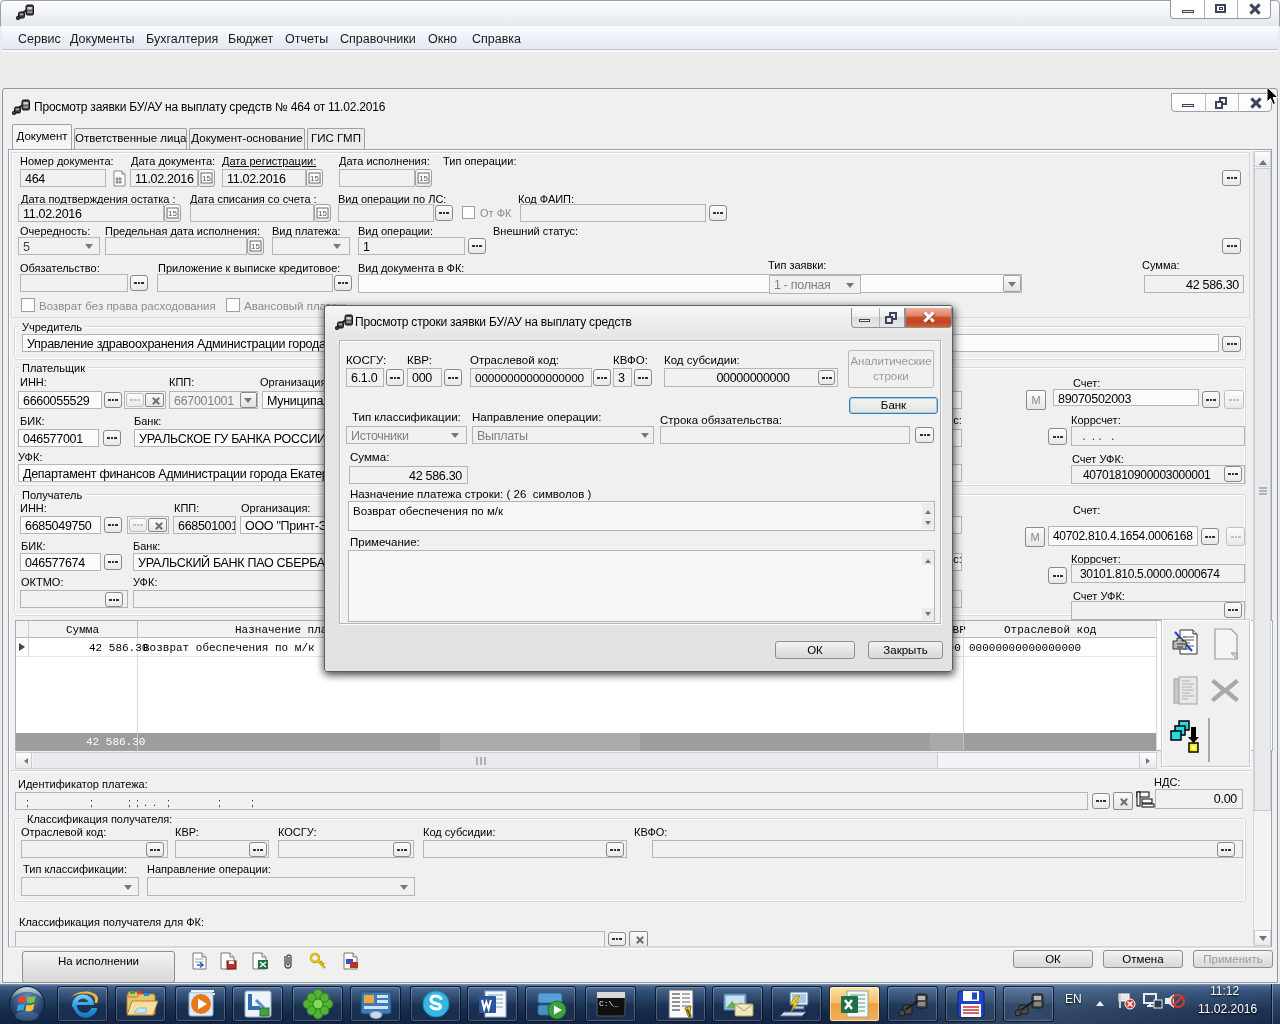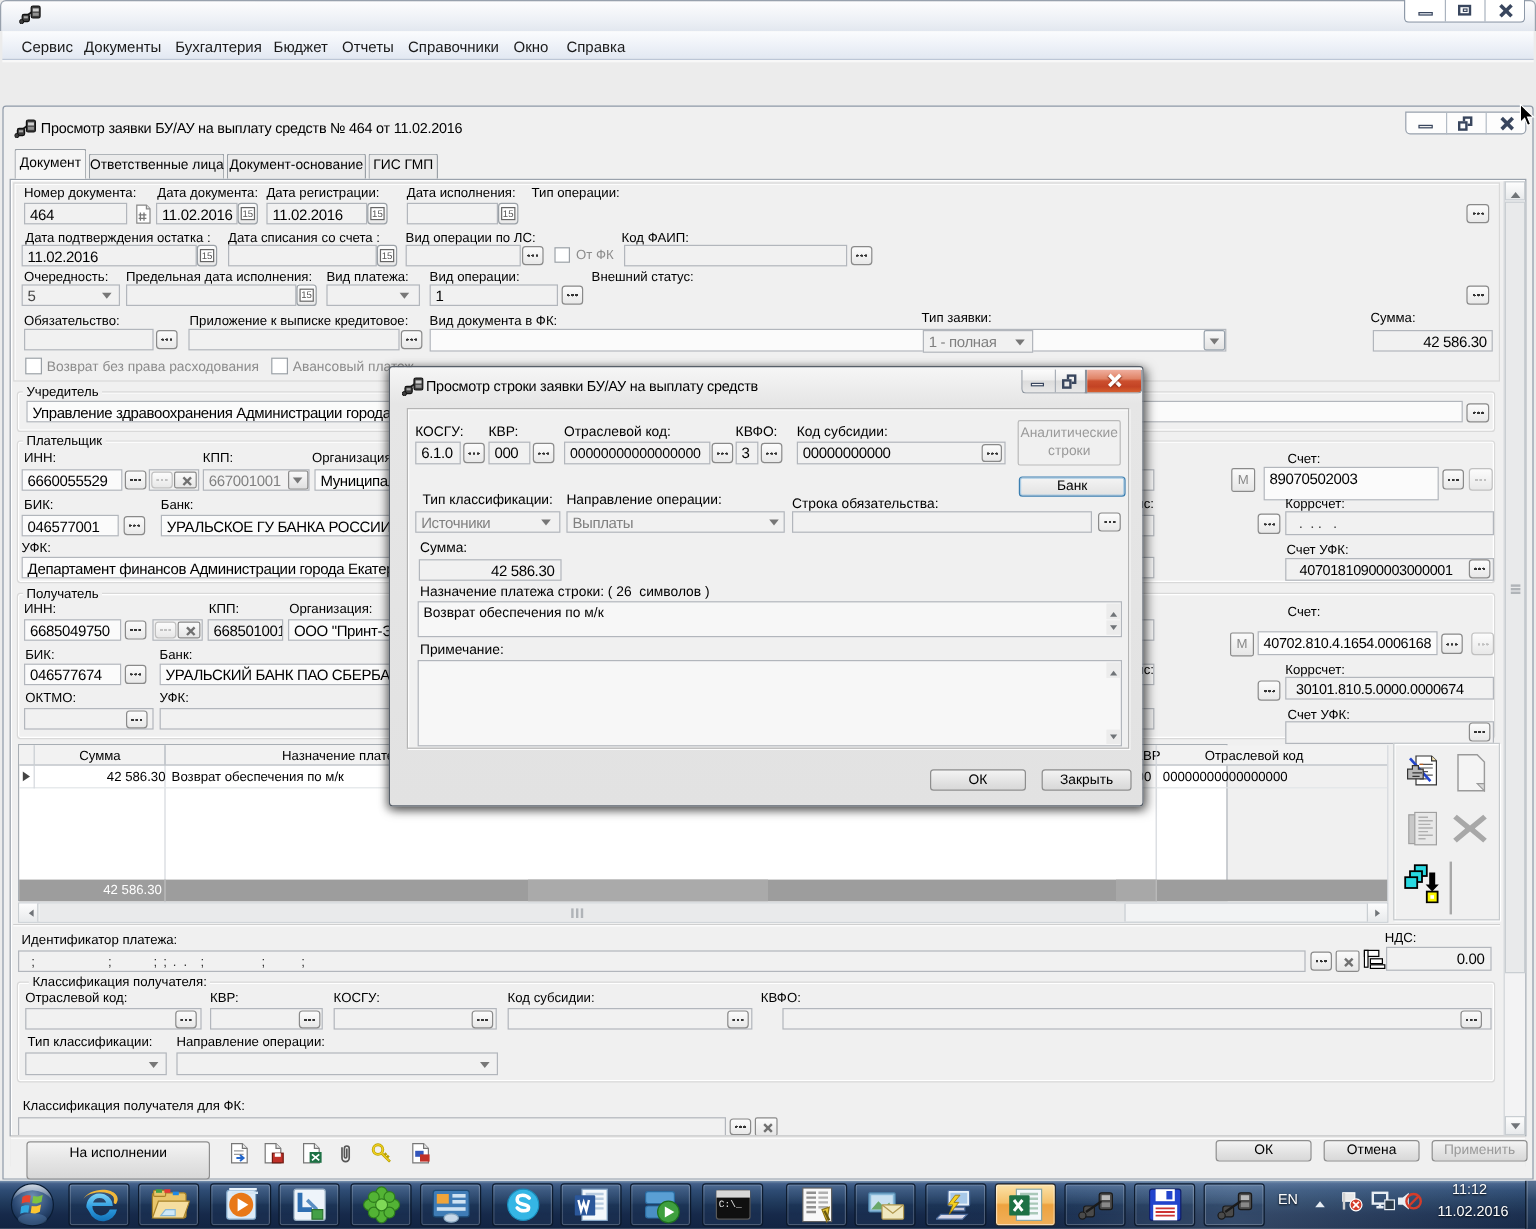--- a/index.html
+++ b/index.html
@@ -123,21 +123,21 @@
 
 <div class="abs" style="left:8px;top:149px;width:1264px;height:798px;border:1px solid #9aa2ac;
    background:#f0f0f0;box-shadow:inset 1px 1px 0 #ffffff;z-index:2;" id="content"></div>
 
 <div class="abs" style="left:0;top:0;width:1280px;height:984px;z-index:3;" id="form">
 
   <div class="abs" style="left:11px;top:152px;width:1239px;height:166px;border:1px solid #d9d9d9;box-shadow:inset 1px 1px 0 #fff;"></div>
 
   <div class="lb" style="left:20px;top:155px;">Номер документа:</div>
   <div class="lb" style="left:131px;top:155px;">Дата документа:</div>
-  <div class="lb" style="left:222px;top:155px;">Дата регистрации:</div>
+  <div class="lb" style="left:222px;top:155px;text-decoration:underline;">Дата регистрации:</div>
   <div class="lb" style="left:339px;top:155px;">Дата исполнения:</div>
   <div class="lb" style="left:443px;top:155px;">Тип операции:</div>
   <div class="fl flg" style="left:20px;top:169px;width:86px;height:18px;">464</div>
   <div class="abs" id="icon-num" style="left:111px;top:170px;width:16px;height:17px;"><svg width="16" height="17" viewBox="0 0 16 17">
         <path d="M3,1 h8 l3,3 v12 h-11 Z" fill="#fff" stroke="#888"></path>
         <path d="M11,1 v3 h3" fill="#e0e0e0" stroke="#888"></path>
         <path d="M6,7 v7 M9,7 v7 M4.5,9 h6.5 M4.5,12 h6.5" stroke="#777" stroke-width="1.1"></path>
       </svg></div>
   <div class="fl flg" style="left:130px;top:169px;width:68px;height:18px;">11.02.2016</div>
   <div class="b15" style="left:198px;top:169px;width:17px;height:18px;"></div>
@@ -223,21 +223,21 @@
   <div class="lb" style="left:20px;top:415px;">БИК:</div>
   <div class="lb" style="left:134px;top:415px;">Банк:</div>
   <div class="fl" style="left:18px;top:429px;width:81px;height:18px;background:#fbfbfb;">046577001</div>
   <div class="b3" style="left:103px;top:430px;width:18px;height:16px;"></div>
   <div class="fl" style="left:134px;top:429px;width:828px;height:18px;background:#fbfbfb;">УРАЛЬСКОЕ ГУ БАНКА РОССИИ Г ЕКАТЕРИНБУРГ</div>
   <div class="lb" style="left:18px;top:451px;">УФК:</div>
   <div class="fl" style="left:18px;top:464px;width:944px;height:18px;background:#fbfbfb;">Департамент финансов Администрации города Екатеринбурга (Управление здравоохранения Администрации города Екатеринбурга)</div>
 
   <div class="lb" style="left:1073px;top:377px;">Счет:</div>
   <div class="bx" style="left:1026px;top:390px;width:20px;height:20px;font-size:11px;line-height:18px;color:#888;">M</div>
-  <div class="fl" style="left:1053px;top:389px;width:146px;height:28px;background:#fbfbfb;">89070502003</div>
+  <div class="fl" style="left:1053px;top:389px;width:146px;height:17px;background:#fbfbfb;">89070502003</div>
   <div class="b3" style="left:1202px;top:391px;width:18px;height:17px;"></div>
   <div class="b3 b3d" style="left:1224px;top:390px;width:20px;height:19px;"></div>
   <div class="lb" style="left:947px;top:414px;">ис:</div>
   <div class="lb" style="left:1071px;top:414px;">Коррсчет:</div>
   <div class="b3" style="left:1048px;top:428px;width:19px;height:17px;"></div>
   <div class="fl flg" style="left:1071px;top:426px;width:174px;height:20px;color:#444;">&nbsp;&nbsp;.&nbsp;&nbsp;.&nbsp;.&nbsp;&nbsp;&nbsp;.</div>
   <div class="lb" style="left:1072px;top:453px;">Счет УФК:</div>
   <div class="fl flg" style="left:1071px;top:465px;width:174px;height:19px;font-size:12px;padding-left:11px;">40701810900003000001</div>
   <div class="b3" style="left:1224px;top:466px;width:18px;height:16px;"></div>
 
@@ -273,21 +273,21 @@
   <div class="b3" style="left:1201px;top:528px;width:18px;height:17px;"></div>
   <div class="b3 b3d" style="left:1226px;top:527px;width:19px;height:19px;"></div>
   <div class="lb" style="left:947px;top:553px;">ис:</div>
   <div class="lb" style="left:1071px;top:553px;">Коррсчет:</div>
   <div class="b3" style="left:1048px;top:567px;width:19px;height:17px;"></div>
   <div class="fl flg" style="left:1071px;top:564px;width:174px;height:19px;font-size:12px;padding-left:8px;">30101.810.5.0000.0000674</div>
   <div class="lb" style="left:1073px;top:590px;">Счет УФК:</div>
   <div class="fl flg" style="left:1071px;top:601px;width:174px;height:19px;"></div>
   <div class="b3" style="left:1224px;top:602px;width:18px;height:16px;"></div>
 
-  <div class="abs" style="left:15px;top:620px;width:1008px;height:131px;border:1px solid #a8aeb4;background:#fff;">
+  <div class="abs" style="left:15px;top:620px;width:1258px;height:131px;border:1px solid #a8aeb4;background:#fff;font-family:Liberation Mono, monospace;">
 
     <div class="abs" style="left:0;top:0;width:1140px;height:17px;background:#f2f2f2;border-bottom:1px solid #b6bcc2;"></div>
     <div class="abs" style="left:12px;top:0;width:1px;height:17px;background:#c8cdd2;"></div>
     <div class="abs" style="left:121px;top:0;width:1px;height:131px;background:#d4d8dc;"></div>
     <div class="abs" style="left:121px;top:0;width:1px;height:17px;background:#b6bcc2;"></div>
     <div class="lb" style="left:50px;top:3px;">Сумма</div>
     <div class="lb" style="left:219px;top:3px;">Назначение платежа</div>
     <div class="lb" style="left:930px;top:3px;">КВР</div>
     <div class="abs" style="left:947px;top:0;width:1px;height:131px;background:#d4d8dc;"></div>
     <div class="lb" style="left:988px;top:3px;">Отраслевой код</div>
@@ -494,21 +494,21 @@
   <div class="lb" style="left:288px;top:48px;font-size:11.5px;">КВФО:</div>
   <div class="lb" style="left:339px;top:48px;font-size:11.5px;">Код субсидии:</div>
   <div class="fl flg" style="left:21px;top:62px;width:38px;height:19px;">6.1.0</div>
   <div class="b3" style="left:61px;top:63px;width:18px;height:17px;"></div>
   <div class="fl flg" style="left:82px;top:62px;width:35px;height:19px;">000</div>
   <div class="b3" style="left:119px;top:63px;width:18px;height:17px;"></div>
   <div class="fl flg" style="left:145px;top:62px;width:122px;height:19px;font-size:11.8px;letter-spacing:-0.15px;">00000000000000000</div>
   <div class="b3" style="left:268px;top:63px;width:18px;height:17px;"></div>
   <div class="fl flg" style="left:288px;top:62px;width:19px;height:19px;">3</div>
   <div class="b3" style="left:309px;top:63px;width:18px;height:17px;"></div>
-  <div class="fl flg" style="left:339px;top:62px;width:174px;height:19px;">00000000000</div>
+  <div class="fl flg" style="left:339px;top:62px;width:174px;height:19px;text-align:center;">00000000000</div>
   <div class="b3" style="left:493px;top:64px;width:17px;height:15px;"></div>
 
   <div class="abs" style="left:523px;top:44px;width:86px;height:38px;background:#f0f0f0;border:1px solid #b9b9b9;border-radius:2px;
      font-size:11.5px;color:#9a9a9a;text-align:center;padding-top:3px;line-height:15px;">Аналитические<br>строки</div>
   <div class="abs" style="left:524px;top:91px;width:89px;height:17px;background:linear-gradient(#f4f4f4,#e2e2e2);
      border:1px solid #3c7fb1;border-radius:3px;box-shadow:inset 0 0 0 1px #a9cbe4;
      font-size:11.5px;color:#000;text-align:center;line-height:15px;">Банк</div>
 
   <div class="lb" style="left:27px;top:105px;font-size:11.5px;">Тип классификации:</div>
   <div class="lb" style="left:147px;top:105px;font-size:11.5px;">Направление операции:</div>

